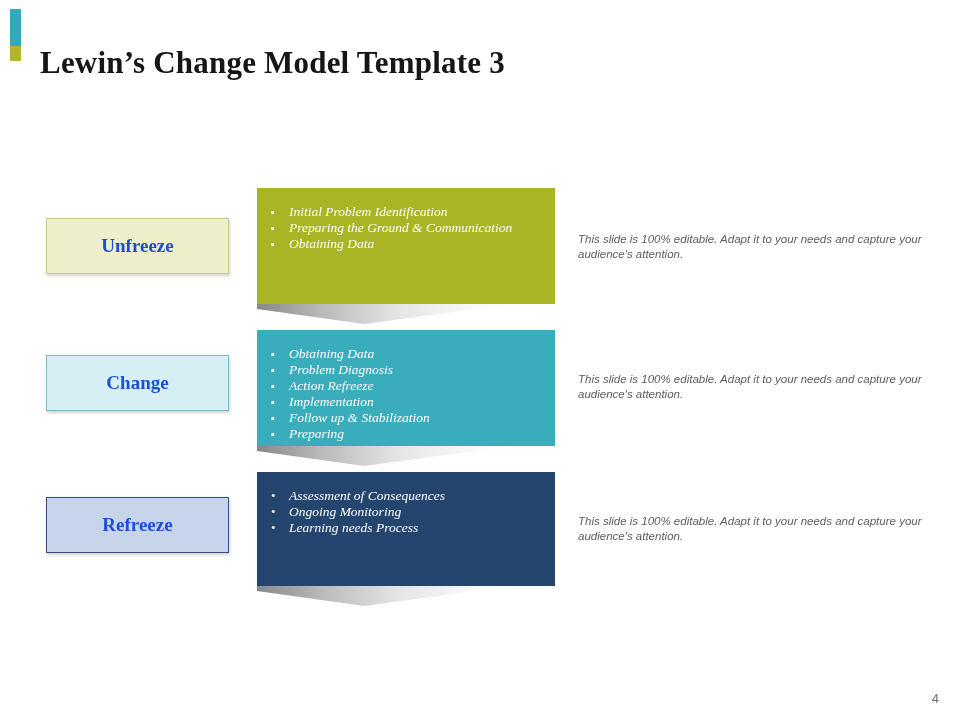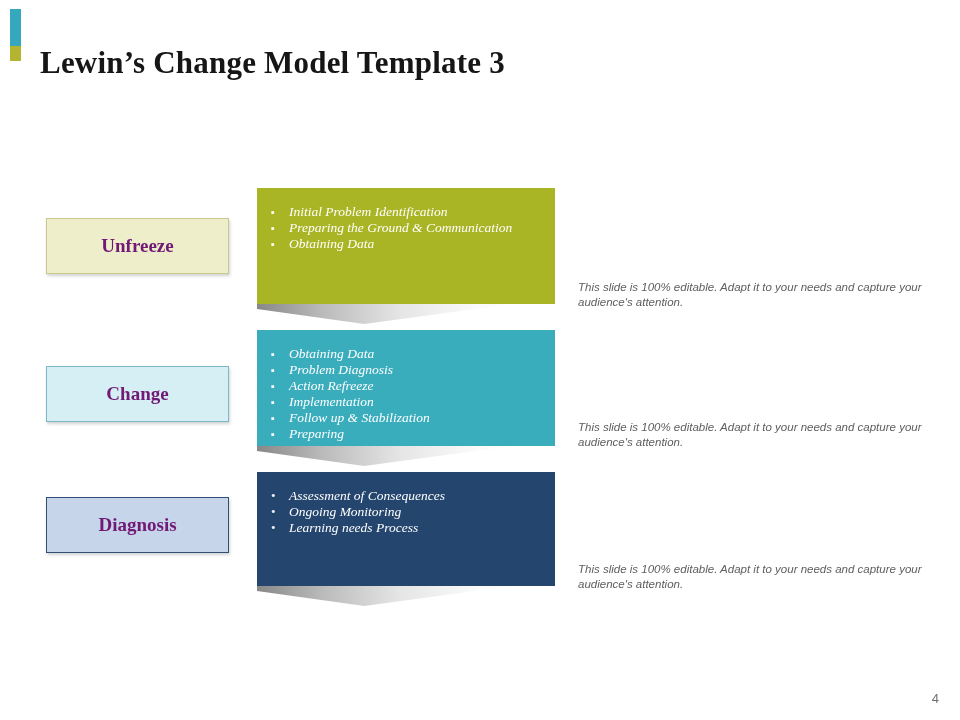--- a/index.html
+++ b/index.html
@@ -67,30 +67,30 @@
     width: 183px;
     height: 56px;
     box-sizing: border-box;
     border: 1px solid #888;
     display: flex;
     align-items: center;
     justify-content: center;
     font-family: "Liberation Serif", "DejaVu Serif", serif;
     font-weight: bold;
     font-size: 19px;
-    color: #701a75;
+    color: #1d4ed8;
     box-shadow: 1px 2px 3px rgba(0,0,0,0.18);
   }
   #row-unfreeze .stage-label-box {
     top: 30px;
     background: #eeeecb;
     border-color: #c9c98d;
   }
   #row-change .stage-label-box {
-    top: 36px;
+    top: 25px;
     background: #d6eff4;
     border-color: #7cb9c6;
   }
   #row-refreeze .stage-label-box {
     top: 25px;
     background: #c6d5e9;
     border-color: #2f4f77;
   }
 
   
@@ -166,21 +166,20 @@
   
   .side-note {
     position: absolute;
     left: 578px;
     width: 346px;
     font-family: "Liberation Sans", sans-serif;
     font-style: italic;
     font-size: 11.5px;
     line-height: 15px;
     color: #5e5e5e;
-    margin-top: 48px;
   }
   #row-unfreeze .side-note { top: 44px; }
   #row-change   .side-note { top: 42px; }
   #row-refreeze .side-note { top: 42px; }
 
   
   #page-number {
     position: absolute;
     right: 21px;
     bottom: 14px;
@@ -265,21 +264,21 @@
         </li>
       </ul>
     </div>
   </div>
 
   <div class="side-note">This slide is 100% editable. Adapt it to your needs and capture your audience's attention.</div>
 </div>
 
 <div class="row" id="row-refreeze">
   <div class="stage-label-box" style="background: rgb(198, 213, 233); border-color: rgb(47, 79, 119);">
-    <span>Diagnosis</span>
+    <span>Refreeze</span>
   </div>
 
   <div class="panel-wrap">
     <div class="panel-shadow" style="top:108px;">
       <div class="wedge"></div>
     </div>
     <div class="panel" style="background: rgb(36, 69, 110);">
       <ul class="bullet-list">
         <li class="bullet-item">
           <span class="bullet-glyph">•</span>

